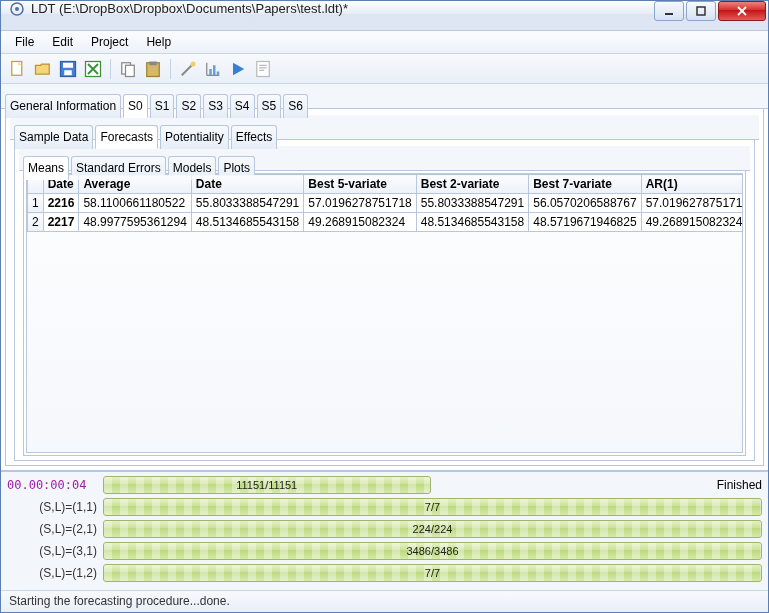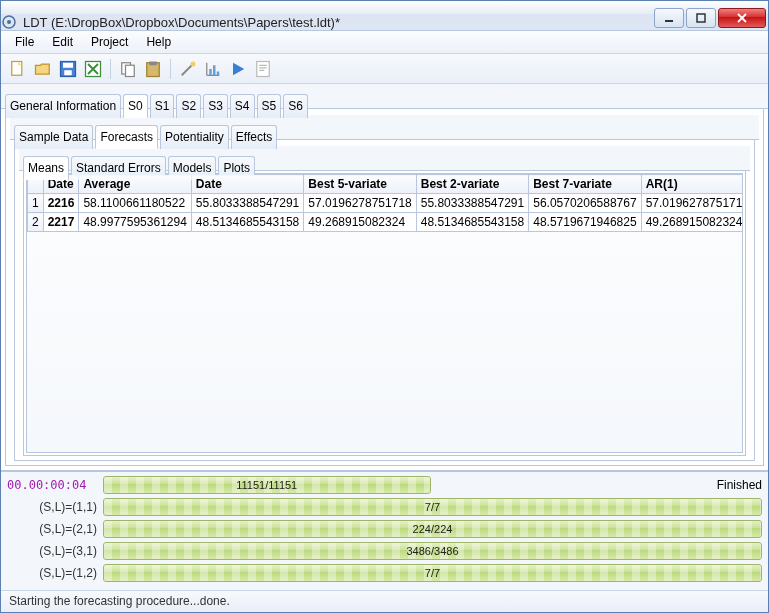--- a/index.html
+++ b/index.html
@@ -1,20 +1,20 @@
 <!DOCTYPE html>
 <html><head>
 <meta charset="utf-8">
 <style>
 * { box-sizing: border-box; margin: 0; padding: 0; font-family: "Segoe UI", Tahoma, sans-serif; font-size: 12px; }
 html, body { width: 769px; height: 613px; overflow: hidden; }
 
 .window { width: 769px; height: 613px; background: #fff; border: 1px solid #5a7fb0; display: flex; flex-direction: column; }
 
-.titlebar { height: 30px; background: linear-gradient(#fdfefe, #e6ecf5 45%, #dce5f1 46%, #dde6f2); display: flex; align-items: flex-end; padding-left: 0; border-bottom: 1px solid #b8c7de; }
+.titlebar { height: 30px; background: linear-gradient(#fdfefe, #e6ecf5 45%, #dce5f1 46%, #dde6f2); display: flex; align-items: flex-start; padding-left: 8px; border-bottom: 1px solid #b8c7de; }
 .titlebar .icon { width: 16px; height: 16px; margin-right: 6px; display:flex;align-items:center;justify-content:center; }
 .titlebar .title { flex: 1; color: #222; font-size: 13px; }
 .winbtns { display: flex; height: 22px; margin-right: 2px; }
 .winbtn { width: 30px; height: 20px; margin-left: 2px; border: 1px solid #8ba4c7; border-radius: 3px; background: linear-gradient(#f6f9fd,#d7e3f2); display:flex;align-items:center;justify-content:center; cursor:pointer;}
 .winbtn.close { width: 48px; background: linear-gradient(#f08080,#d72f2f 45%,#c31414 46%,#e45a5a); border-color:#8b1a1a; color:#fff; font-weight:bold;}
 .winbtn svg { width: 12px; height: 12px; }
 
 .menubar { height: 24px; background: linear-gradient(#fbfcfe,#ecf1f9); border-bottom: 1px solid #c9d6e8; display:flex; align-items:center; padding-left:6px; gap:2px;}
 .menuitem { padding: 3px 8px; cursor:pointer; }
 

